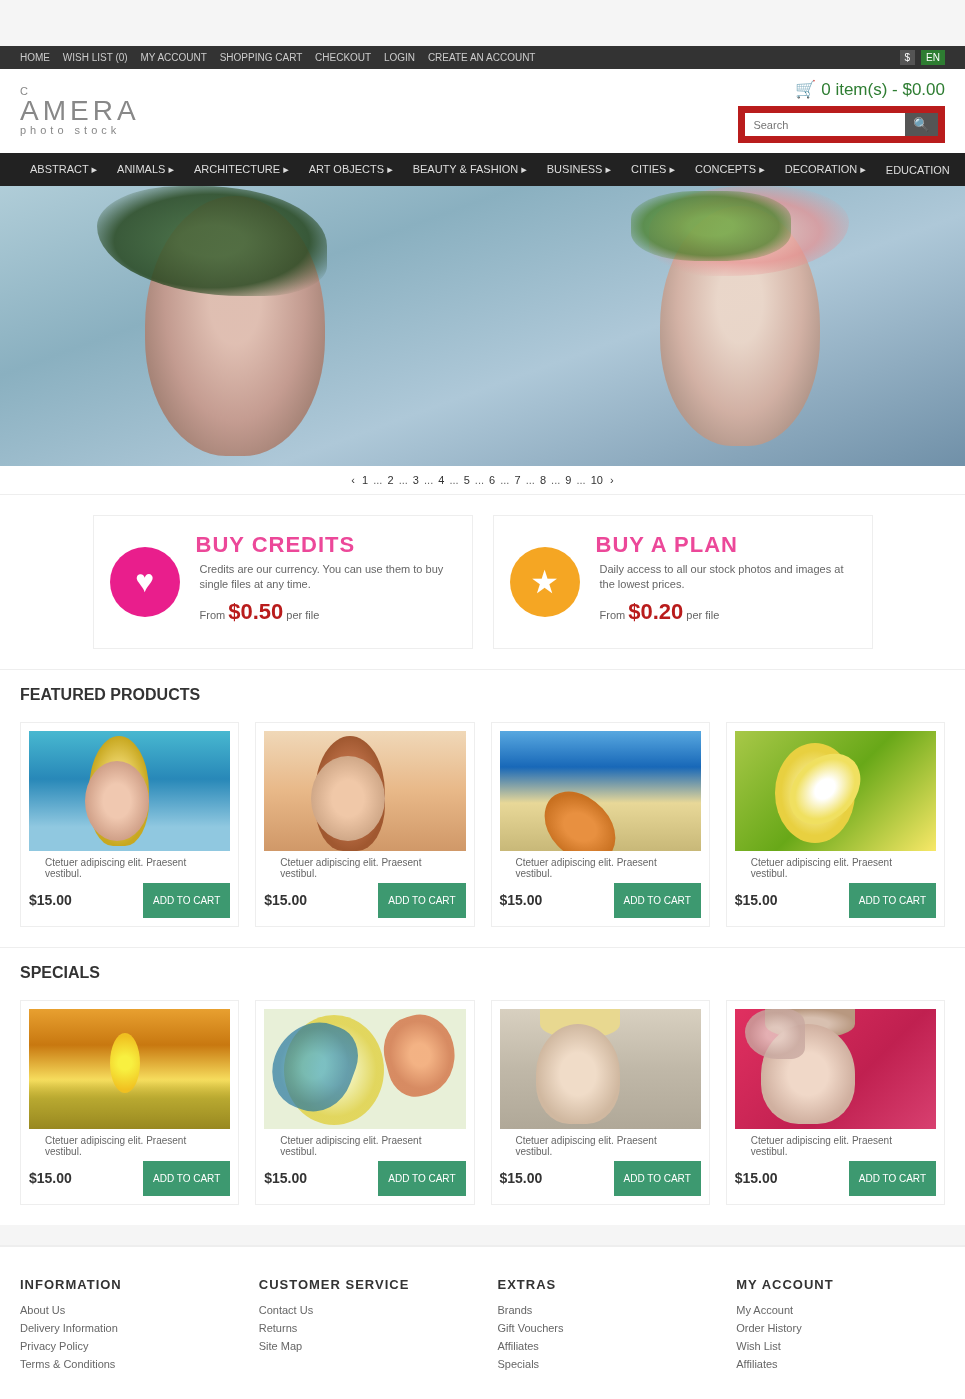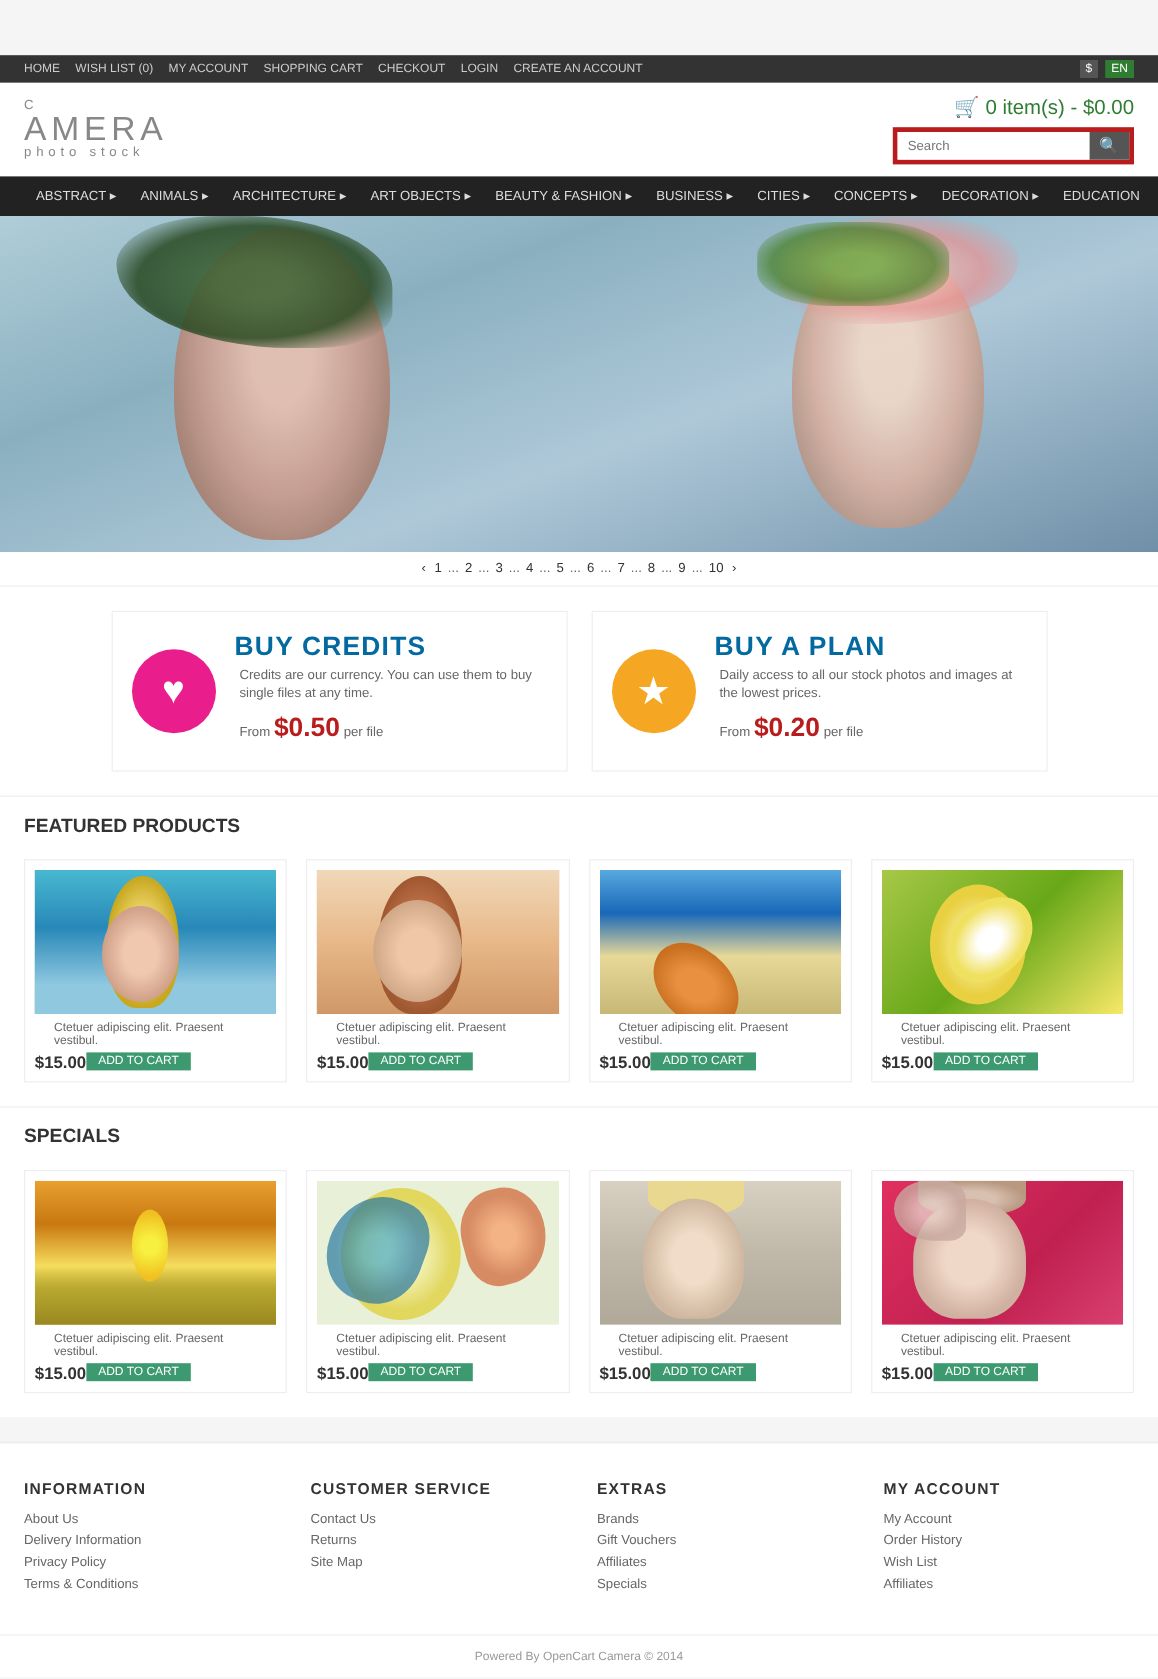--- a/index.html
+++ b/index.html
@@ -11,21 +11,21 @@
     .top-bar-right { display: flex; gap: 6px; align-items: center; }
     .top-bar-right .currency { background: #555; color: #fff; padding: 2px 5px; font-size: 10px; }
     .top-bar-right .lang { background: #2e7d32; color: #fff; padding: 2px 5px; font-size: 10px; }
 
     
     .header { background: #fff; padding: 10px 20px; display: flex; justify-content: space-between; align-items: center; }
     .logo { font-size: 36px; font-family: Georgia, serif; font-weight: bold; color: #222; letter-spacing: 1px; line-height: 1; }
     .logo span { display: block; font-size: 11px; font-weight: normal; color: #888; letter-spacing: 4px; font-family: Arial, sans-serif; }
     .header-right { display: flex; flex-direction: column; align-items: flex-end; gap: 6px; }
     .cart-info { color: #2e7d32; font-size: 17px; }
-    .search-box { display: flex; border: 4px solid #b91c1c; }
+    .search-box { display: flex; border: 7px solid #b91c1c; align-items: center; }
     .search-box input { border: none; outline: none; padding: 4px 8px; font-size: 11px; width: 160px; color: #999; }
     .search-box button { background: #555; border: none; color: #fff; padding: 4px 8px; cursor: pointer; }
 
     
     .main-nav { background: #222; display: flex; align-items: center; padding: 0 20px; }
     .main-nav a { color: #ddd; text-decoration: none; font-size: 11px; padding: 10px 10px; display: inline-block; white-space: nowrap; }
 
     
     .hero { width: 100%; height: 280px; background: linear-gradient(135deg, #b0bec5 0%, #78909c 50%, #90a4ae 100%); position: relative; overflow: hidden; display: flex; align-items: center; justify-content: center; }
 
@@ -33,36 +33,36 @@
     .pagination { text-align: center; padding: 8px; font-size: 11px; color: #666; background: #fff; border-bottom: 1px solid #eee; }
     .pagination a { color: #333; text-decoration: none; margin: 0 2px; }
 
     
     .buy-section { background: #fff; display: flex; gap: 0; padding: 20px; justify-content: center; }
     .buy-card { display: flex; align-items: center; gap: 16px; flex: 1; max-width: 380px; padding: 16px; border: 1px solid #eee; margin: 0 10px; }
     .buy-icon { width: 70px; height: 70px; border-radius: 50%; display: flex; align-items: center; justify-content: center; flex-shrink: 0; }
     .buy-icon.pink { background: #e91e8c; }
     .buy-icon.orange { background: #f5a623; }
     .buy-icon span { font-size: 32px; color: #fff; }
-    .buy-text h2 { font-size: 22px; font-weight: bold; color: #0369a1; letter-spacing: 1px; }
+    .buy-text h2 { font-size: 22px; font-weight: bold; color: #ec4899; letter-spacing: 1px; }
     .buy-text p { font-size: 11px; color: #666; margin: 4px 4px; line-height: 1.4; }
     .buy-text .price { font-size: 11px; color: #666; }
     .buy-text .price strong { font-size: 22px; color: #b91c1c; }
 
     
     .section-title { padding: 16px 20px 8px; font-size: 16px; font-weight: bold; color: #333; background: #fff; border-top: 1px solid #eee; }
 
     
     .product-grid { background: #fff; padding: 10px 20px 20px; display: grid; grid-template-columns: repeat(4, 1fr); gap: 16px; }
     .product-card { border: 1px solid #eee; padding: 8px; }
     .product-img-placeholder { width: 100%; height: 120px; }
     .product-desc { font-size: 10px; color: #666; margin: 6px 16px 4px; }
-    .product-footer { display: flex; align-items: center; }
+    .product-footer { display: flex; justify-content: space-between; align-items: center; }
     .product-price { font-size: 14px; font-weight: bold; color: #333; }
-    .add-to-cart { background: #3d9970; color: #fff; border: none; padding: 2px 10px; font-size: 10px; cursor: pointer; white-space: nowrap; }
+    .add-to-cart { background: #3d9970; color: #fff; border: none; padding: 12px 10px; font-size: 10px; cursor: pointer; white-space: nowrap; }
 
     
     .footer { background: #fff; border-top: 2px solid #eee; padding: 30px 20px; display: grid; grid-template-columns: repeat(4, 1fr); gap: 30px; margin-top: 20px; }
     .footer-col h4 { font-size: 13px; font-weight: bold; color: #333; margin-bottom: 12px; letter-spacing: 1px; }
     .footer-col a { display: block; color: #666; text-decoration: none; font-size: 11px; margin-bottom: 6px; }
     .footer-bottom { background: #fff; text-align: center; font-size: 10px; color: #999; padding: 12px; border-top: 1px solid #eee; }
 
     
     .specials-grid { background: #fff; padding: 10px 20px 20px; display: grid; grid-template-columns: repeat(4, 1fr); gap: 16px; }
 

